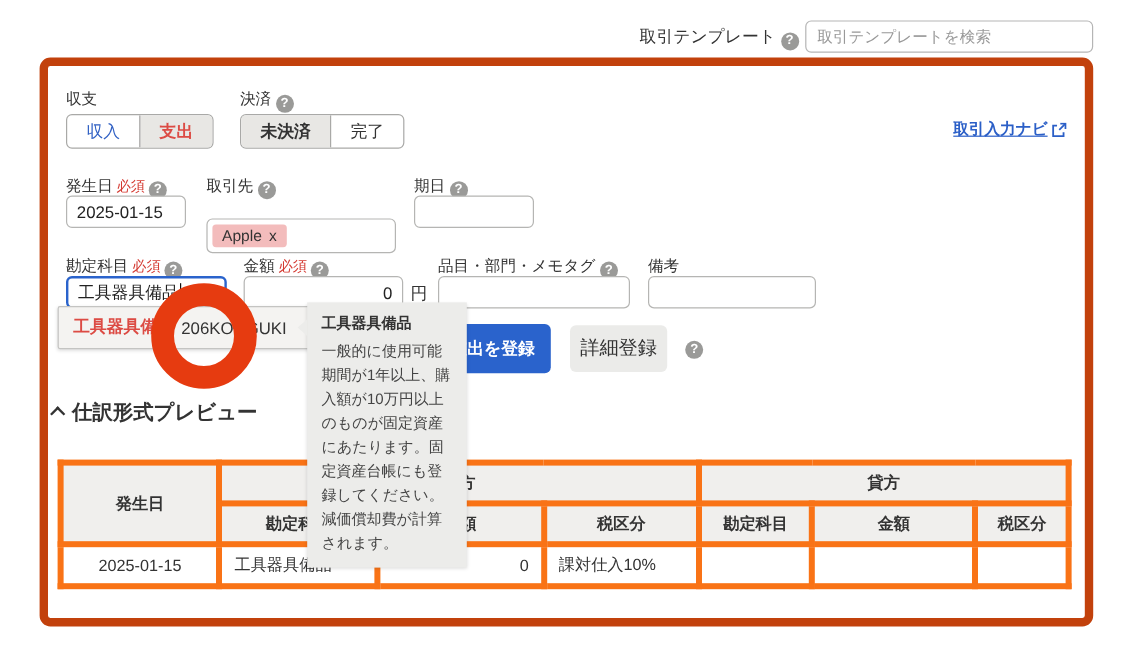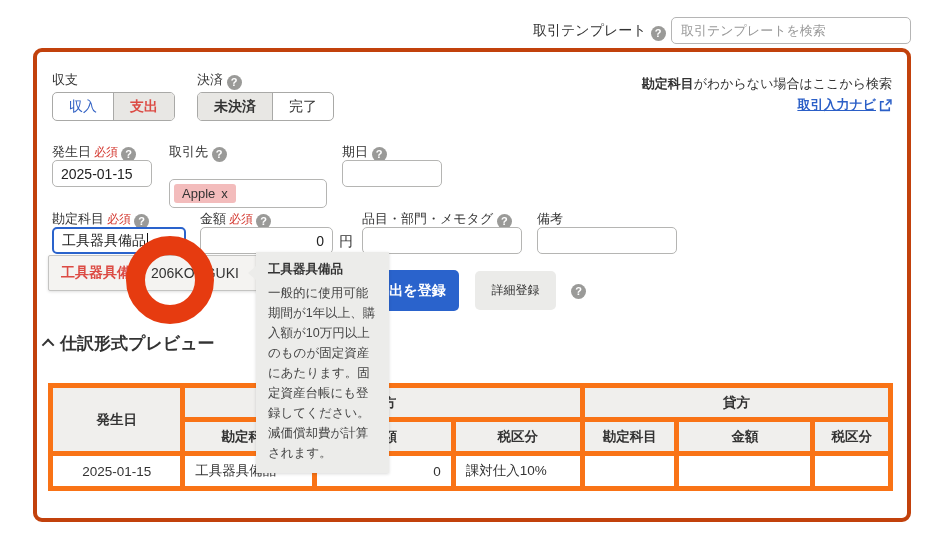--- a/index.html
+++ b/index.html
@@ -19,21 +19,21 @@
   .tpl-input::placeholder { color:#999; }
 
   
   .qicon { display:inline-block; width:15px; height:15px; border-radius:50%;
     background:#9a9a98; color:#fff; font-size:11px; font-weight:bold;
     text-align:center; line-height:15px; vertical-align:-2px; }
   .qicon::before { content:"?"; }
 
   
   .card { left:33px; top:48px; width:878px; height:474px;
-    border:4px solid #c2410c; border-radius:9px; background:#fff; }
+    border:7px solid #c2410c; border-radius:9px; background:#fff; }
 
   .field-label { font-size:13px; color:#333; white-space:nowrap; }
   .req { color:#d43a32; font-size:12px; margin:0 3px; }
 
   
   .toggle { display:flex; border:1px solid #a9a9a7; border-radius:5px;
     overflow:hidden; height:29px; background:#fff; }
   .toggle .opt { display:flex; align-items:center; justify-content:center;
     font-size:14px; cursor:pointer; padding:0 16px; }
   .toggle .opt + .opt { border-left:1px solid #a9a9a7; }
@@ -73,21 +73,21 @@
   .tooltip::before { content:""; position:absolute; left:-8px; top:14px;
     border-top:7px solid transparent; border-bottom:7px solid transparent;
     border-right:8px solid #ececea; }
 
   
   .btn-primary { left:362px; top:270px; width:97px; height:41px;
     background:#2a63cc; color:#fff; font-weight:bold; font-size:14px;
     border:none; border-radius:5px; z-index:1; display:flex;
     align-items:center; justify-content:center; font-family:inherit; }
   .btn-secondary { left:475px; top:271px; width:81px; height:39px;
-    background:#ebebe9; color:#333; font-size:12px; border:none;
+    background:#ebebe9; color:#333; font-size:16px; border:none;
     border-radius:5px; display:flex; align-items:center; justify-content:center;
     font-family:inherit; }
 
   
   .click-circle { left:126px; top:236px; width:88px; height:88px;
     border:19px solid #e63b10; border-radius:50%; z-index:10; }
 
   
   .preview-head { left:45px; top:332px; display:flex; align-items:center; gap:6px; }
   .chev { width:9px; height:9px; border-left:2px solid #333; border-top:2px solid #333;
@@ -122,23 +122,20 @@
 
   <div class="abs field-label" style="left:160px; top:19px;">
     <span>決済</span>
     <span class="qicon"></span>
   </div>
   <div class="abs toggle" style="left:160px; top:40px;">
     <div class="opt sel">未決済</div>
     <div class="opt">完了</div>
   </div>
 
-  <div class="abs hint" style="right:15px; top:23px;">
-    <b>勘定科目</b><span>がわからない場合はここから検索</span>
-  </div>
   <div class="abs navi" style="right:15px; top:44px;">
     <span>取引入力ナビ</span>
     <svg width="13" height="13" viewBox="0 0 12 12">
       <path d="M4.5 2.5H1.5v8h8V7.5" fill="none" stroke="#2b5fc7" stroke-width="1.4"></path>
       <path d="M7 1h4v4" fill="none" stroke="#2b5fc7" stroke-width="1.4"></path>
       <path d="M10.6 1.4L6.2 5.8" fill="none" stroke="#2b5fc7" stroke-width="1.4"></path>
     </svg>
   </div>
 
   <div class="abs field-label" style="left:15px; top:91px;">

